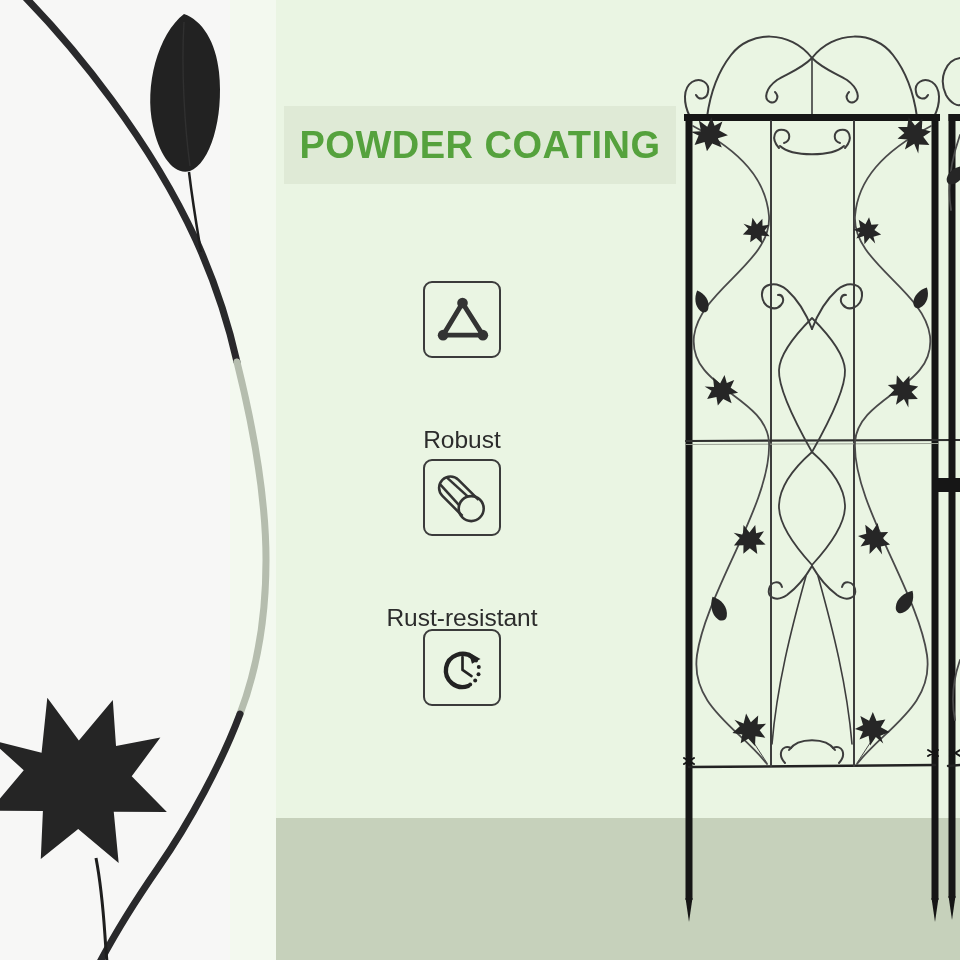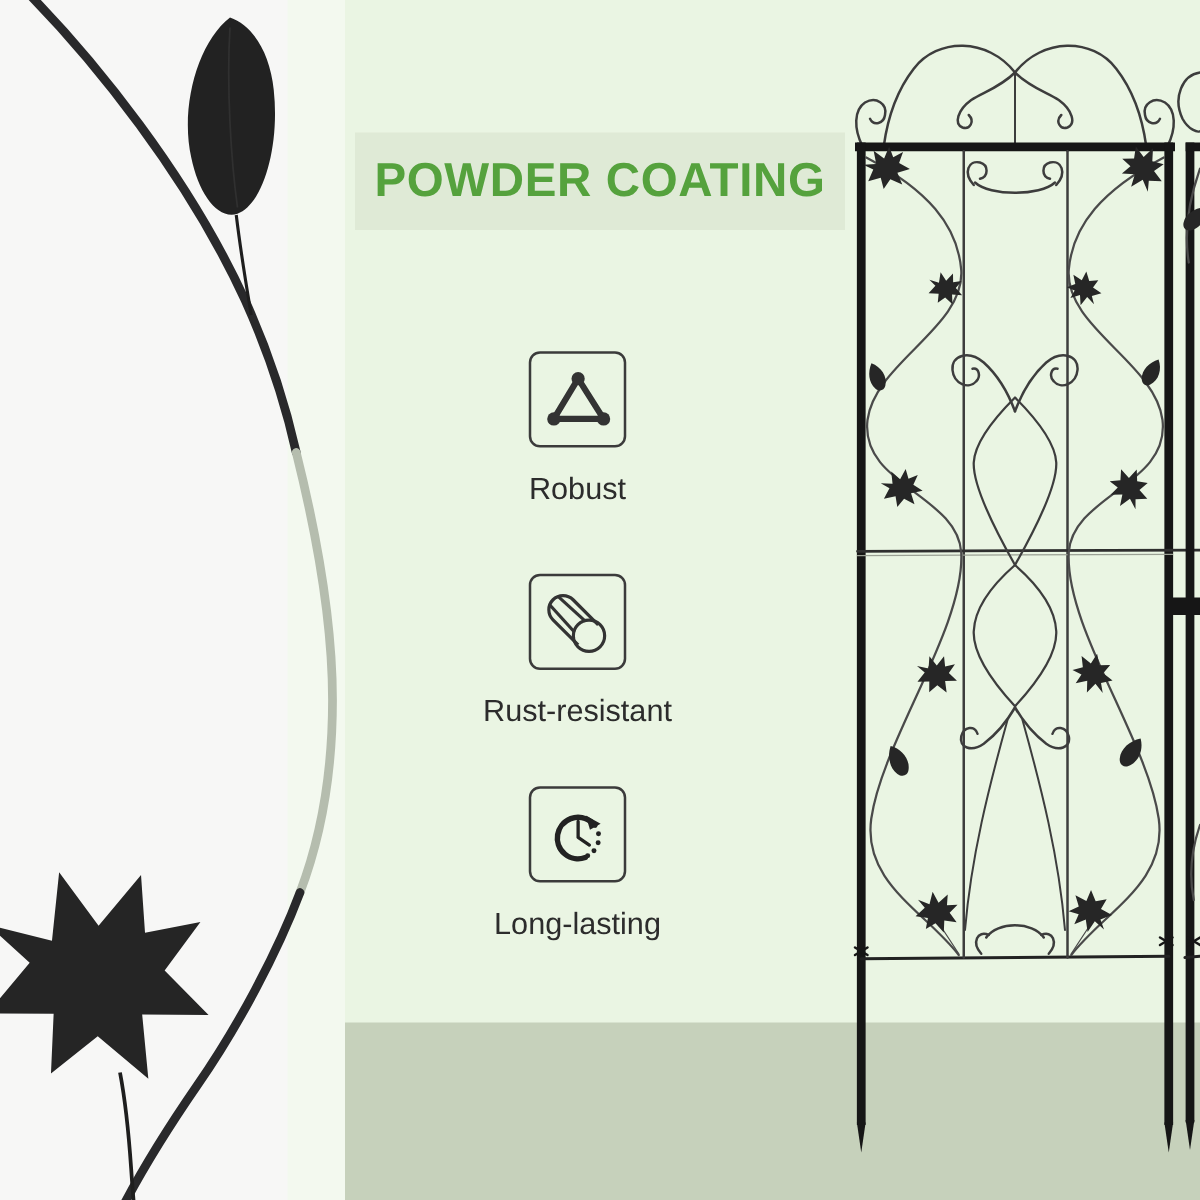--- a/index.html
+++ b/index.html
@@ -14,21 +14,21 @@
 
   .title-block{
     position:absolute;left:284px;top:106px;width:392px;height:78px;
     background:#dfead6;display:flex;
     align-items:center;justify-content:center;
     color:#55a23d;font-weight:bold;font-size:38px;line-height:38px;
     letter-spacing:.5px;white-space:nowrap;text-align:center;
   }
   .feature{
     position:absolute;left:332px;width:260px;
-    display:flex;flex-direction:column;align-items:center;
+    display:flex;flex-direction:column;align-items:center;gap:48px;
   }
   .f1{top:281px;} .f2{top:459px;text-align:right;} .f3{top:629px;}
   .icon-box{
     width:78px;height:77px;box-sizing:border-box;
     border:2.5px solid #3b3b3b;border-radius:9px;
     display:flex;align-items:center;justify-content:center;
   }
   .feature-label{
     margin-top:20px;font-size:24.5px;line-height:28px;color:#2c2c2c;
     white-space:nowrap;
@@ -188,16 +188,15 @@
         <g fill="#222222">
           <circle cx="52.3" cy="30.0" r="2.1"></circle>
           <circle cx="55.2" cy="37.0" r="2.1"></circle>
           <circle cx="54.9" cy="44.6" r="2.1"></circle>
           <circle cx="51.4" cy="51.3" r="2.1"></circle>
           <circle cx="46.1" cy="55.5" r="2.1"></circle>
         </g>
         <path d="M 38,40 L 38,26.5 M 38,40 L 47.5,46.5" fill="none" stroke="#222222" stroke-width="2.8" stroke-linecap="round"></path>
       </svg>
     </div>
-    <div class="feature-label">Long-lasting</div>
   </div>
 
 </div>
 
 </body></html>

